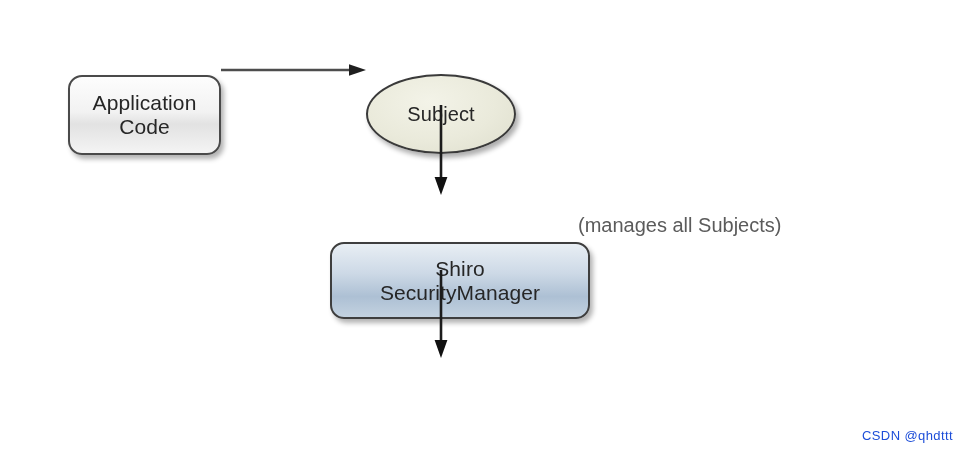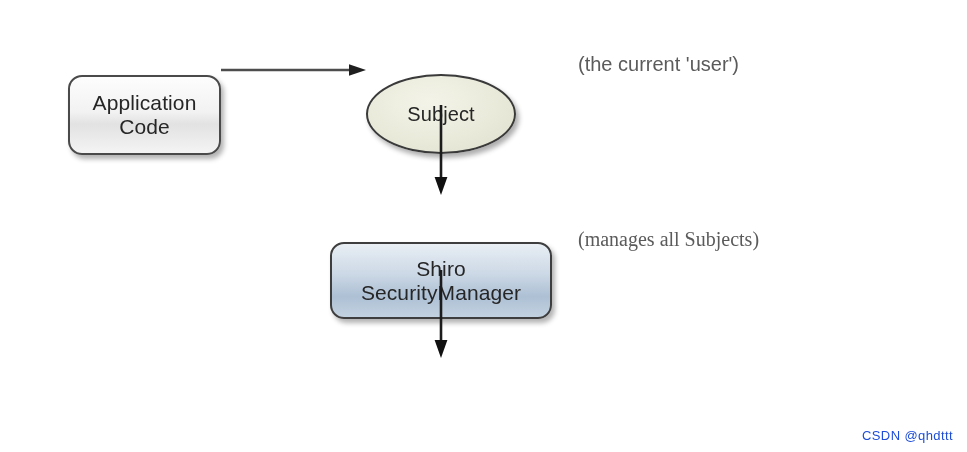--- a/index.html
+++ b/index.html
@@ -56,21 +56,21 @@
     border-radius: 50%;
     background: radial-gradient(ellipse at 42% 34%, #f3f3e8 0%, #eaeadb 55%, #dedecd 100%);
     box-shadow: 3px 4px 5px rgba(0,0,0,.32);
     font-size: 20px;
   }
 
   
   #node-security-manager {
     left: 330px;
     top: 194px;
-    width: 222px;
+    width: 260px;
     height: 77px;
     border: 2px solid #3e3e3e;
     border-radius: 14px;
     background: linear-gradient(180deg, #e8eef4 0%, #cdd9e6 40%, #adc0d4 72%, #c3d2e0 100%);
     box-shadow: 3px 4px 5px rgba(0,0,0,.30);
     font-size: 21px;
   }
 
   
   #node-realm {
@@ -86,21 +86,21 @@
   }
 
   
   .caption {
     position: absolute;
     color: #5b5b5b;
     font-size: 20px;
     white-space: nowrap;
   }
   #caption-subject          { left: 578px; top: 53px;  }
-  #caption-security-manager { left: 578px; top: 228px; font-family: Liberation Serif, serif; }
+  #caption-security-manager { left: 578px; top: 214px; }
   #caption-realm            { left: 578px; top: 377px; }
 
   
   .connector { position: absolute; }
 
   
   #edge-appcode-subject {
     left: 221px;
     top: 63px;
     width: 145px;
@@ -160,20 +160,19 @@
   <svg class="connector" id="edge-subject-securitymanager" viewBox="0 0 14 90" width="14" height="90">
     <line x1="7" y1="0" x2="7" y2="74" stroke="#1c1c1c" stroke-width="2.6"></line>
     <polygon points="0.6,72 13.4,72 7,90" fill="#111111"></polygon>
   </svg>
 
   <svg class="connector" id="edge-securitymanager-realm" viewBox="0 0 14 88" width="14" height="88">
     <line x1="7" y1="0" x2="7" y2="72" stroke="#1c1c1c" stroke-width="2.6"></line>
     <polygon points="0.6,70 13.4,70 7,88" fill="#111111"></polygon>
   </svg>
 
-  <div class="caption" id="caption-subject">(the current 'user')</div>
 
   <div class="caption" id="caption-security-manager">(manages all Subjects)</div>
 
 
   <div id="watermark">CSDN @qhdttt</div>
 
 </div>
 
 </body></html>

